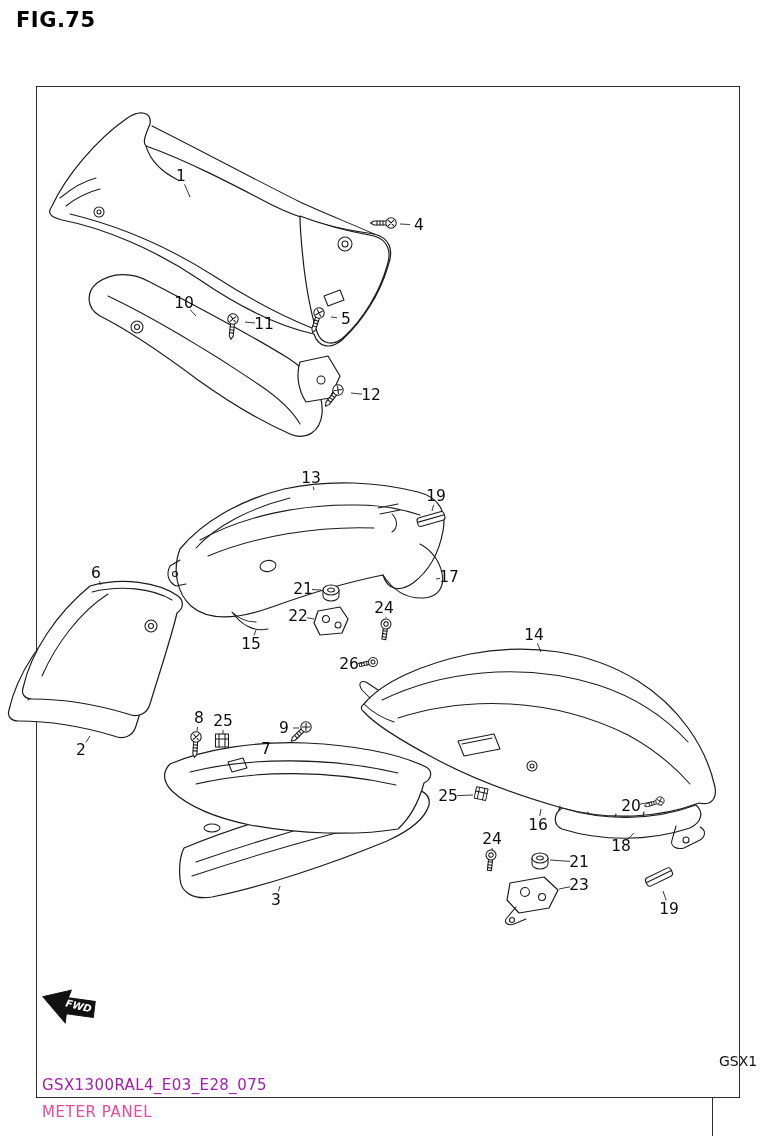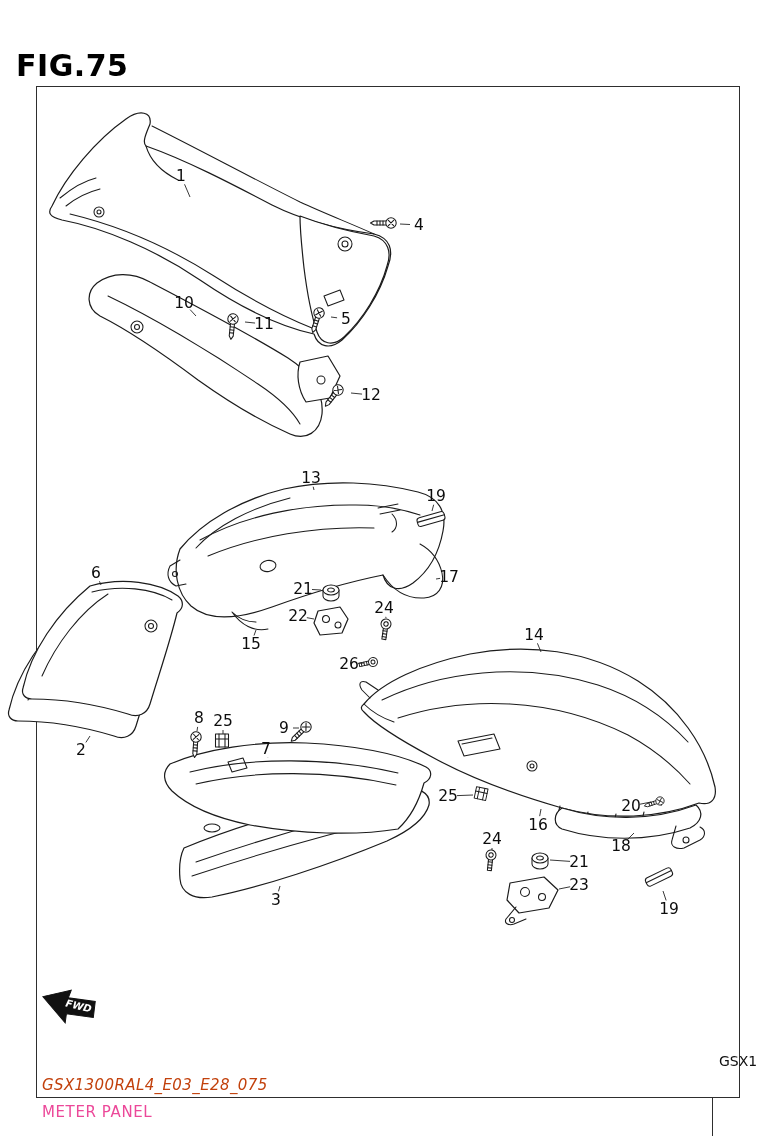--- a/index.html
+++ b/index.html
@@ -1,29 +1,29 @@
 <!DOCTYPE html>
 <html><head>
 <meta charset="utf-8">
 <style>
   html,body{margin:0;padding:0;background:#fff;}
   .page{
     position:relative;width:768px;height:1136px;background:#ffffff;
     overflow:hidden;font-family:"DejaVu Sans","Liberation Sans",sans-serif;color:#111;
   }
   .fig-title{
-    position:absolute;left:16px;top:8px;font-size:30px;font-weight:bold;
-    letter-spacing:0.5px;color:#000;margin-top:40px;
+    position:absolute;left:16px;top:8px;font-size:21px;font-weight:bold;
+    letter-spacing:0.5px;color:#000;
   }
   .frame{
     position:absolute;left:36px;top:86px;width:704px;height:1012px;
     border:1px solid #2e2e2e;box-sizing:border-box;
   }
   .doc-code{
-    position:absolute;left:42px;top:1076px;font-size:15px;letter-spacing:0.4px;color:#c2410c;font-style:italic;
+    position:absolute;left:42px;top:1076px;font-size:15px;letter-spacing:0.4px;color:#a21caf;
   }
   .caption{
     position:absolute;left:42px;top:1103px;font-size:15px;letter-spacing:0.6px;color:#ec4899;
   }
   .corner-divider{
     position:absolute;left:712px;top:1097px;width:1px;height:39px;background:#2e2e2e;
   }
   .corner-ref{
     position:absolute;left:719px;top:1053px;font-size:14px;color:#101010;white-space:nowrap;
   }

